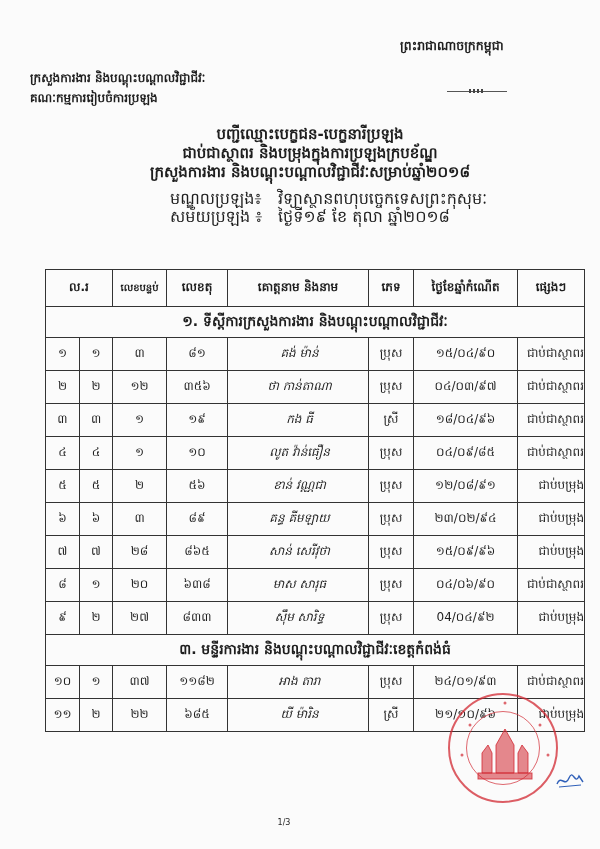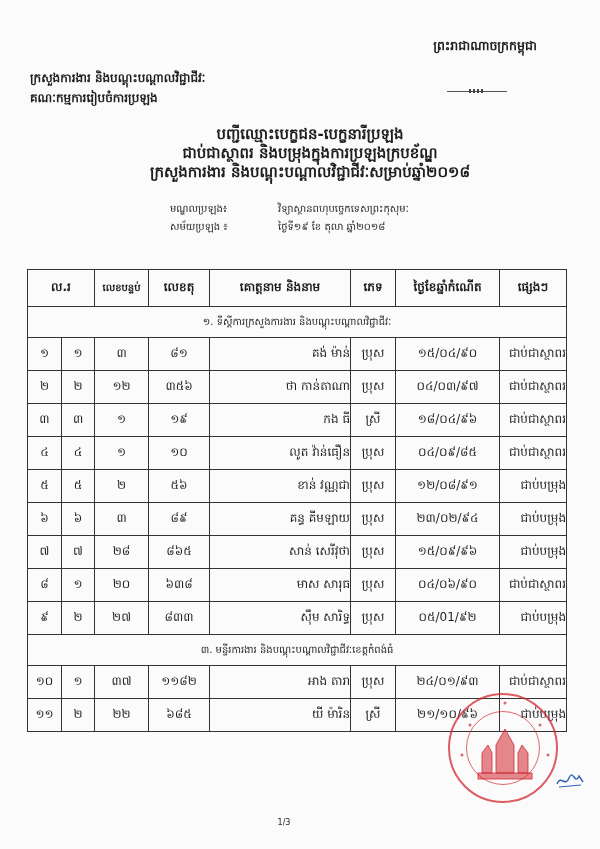--- a/index.html
+++ b/index.html
@@ -3,39 +3,39 @@
   <meta charset="utf-8">
   <style>
     html, body { margin: 0; padding: 0; }
     body {
       width: 600px; height: 849px; position: relative; overflow: hidden;
       background: #fbfbfb;
       font-family: "DejaVu Sans", "Liberation Sans", sans-serif;
       color: #1e1e1e;
     }
     .abs { position: absolute; }
-    .motto { left: 400px; top: 36px; width: 170px; text-align: center; font-size: 12.5px; font-weight: bold; line-height: 20px; }
+    .motto { left: 400px; top: 36px; width: 170px; text-align: left; font-size: 12.5px; font-weight: bold; line-height: 20px; }
     .motto-ornament { left: 447px; top: 88px; width: 60px; height: 6px; }
     .motto-ornament::before { content: ""; position: absolute; left: 0; right: 0; top: 3px; border-top: 1px solid #555; }
     .motto-ornament::after { content: ""; position: absolute; left: 22px; width: 16px; top: 1px; height: 4px; background: repeating-linear-gradient(90deg, #444 0 2px, transparent 2px 4px); }
     .ministry { left: 30px; top: 68px; font-size: 12px; font-weight: bold; line-height: 20px; }
     .title-block { left: 100px; top: 125px; width: 420px; text-align: center; font-size: 15px; font-weight: bold; line-height: 19px; }
-    .meta { left: 170px; top: 200px; font-size: 10px; line-height: 18px; }
+    .meta { left: 170px; top: 190px; font-size: 16px; line-height: 18px; }
     .meta-row { display: flex; }
     .meta-label { width: 108px; }
     table.grid {
-      position: absolute; left: 27px; top: 269px; width: 539px;
+      position: absolute; left: 45px; top: 269px; width: 539px;
       border-collapse: collapse; table-layout: fixed; font-size: 12px;
     }
     table.grid td, table.grid th { border: 1.3px solid #333; padding: 0; text-align: center; vertical-align: middle; overflow: hidden; white-space: nowrap; }
     table.grid th { height: 36px; font-weight: bold; font-size: 12px; }
     table.grid th.small { font-size: 10px; }
-    table.grid td.section { height: 30px; font-weight: normal; font-size: 10px; }
+    table.grid td.section { height: 30px; font-weight: bold; font-size: 14px; }
     table.grid tr.row td { height: 32px; }
-    table.grid td.name { text-align: right; padding-left: 3px; }
+    table.grid td.name { text-align: center; padding-left: 3px; font-style: italic; }
     table.grid td.other { text-align: right; padding-left: 3px; }
     .stamp { left: 448px; top: 693px; width: 110px; height: 110px; border-radius: 50%; border: 2px solid rgba(210,40,50,0.75); box-sizing: border-box; }
     .stamp-inner { position: absolute; left: 16px; top: 16px; width: 74px; height: 74px; border-radius: 50%; border: 1.5px solid rgba(210,40,50,0.7); box-sizing: border-box; }
     .stamp svg { position: absolute; left: 0; top: 0; }
     .signature { left: 555px; top: 772px; width: 30px; height: 18px; }
     .page-number { left: 264px; top: 818px; width: 40px; text-align: center; font-size: 8px; }
   </style>
 </head>
 <body>
 
@@ -172,21 +172,21 @@
         <td>០៤/០៦/៩០</td>
         <td class="other">ជាប់ជាស្ថាពរ</td>
       </tr>
       <tr class="row">
         <td>៩</td>
         <td>២</td>
         <td>២៧</td>
         <td>៨៣៣</td>
         <td class="name">ស៊ឹម សារិទ្ធ</td>
         <td>ប្រុស</td>
-        <td>០៥/01/៩២</td>
+        <td>04/០៤/៩២</td>
         <td class="other">ជាប់បម្រុង</td>
       </tr>
       <tr>
         <td colspan="8" class="section">៣. មន្ទីរការងារ និងបណ្តុះបណ្តាលវិជ្ជាជីវៈខេត្តកំពង់ធំ</td>
       </tr>
       <tr class="row">
         <td>១០</td>
         <td>១</td>
         <td>៣៧</td>
         <td>១១៨២</td>

